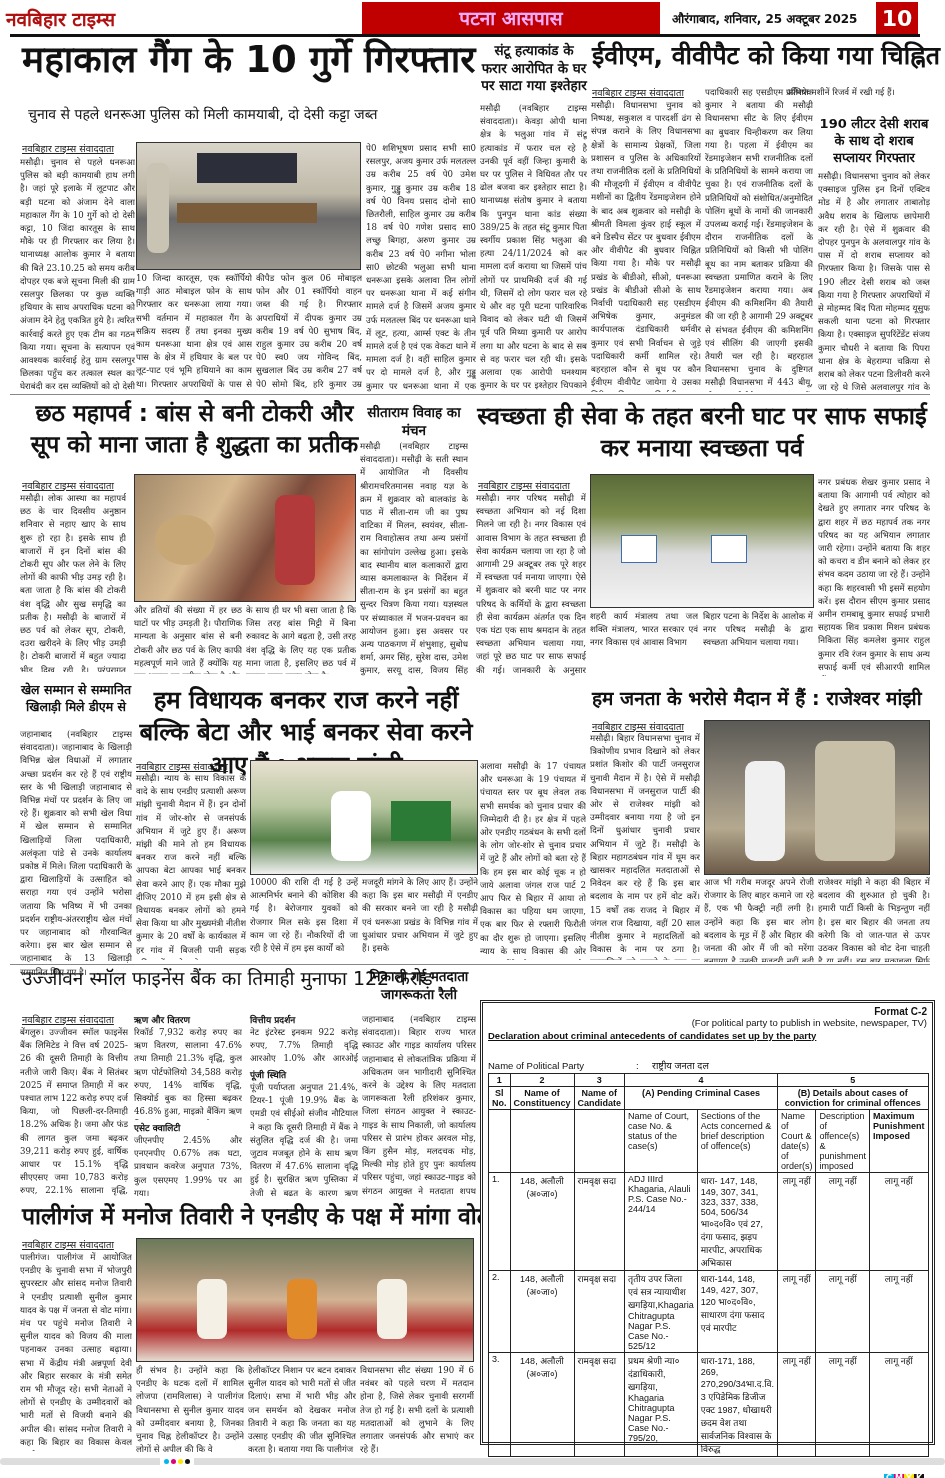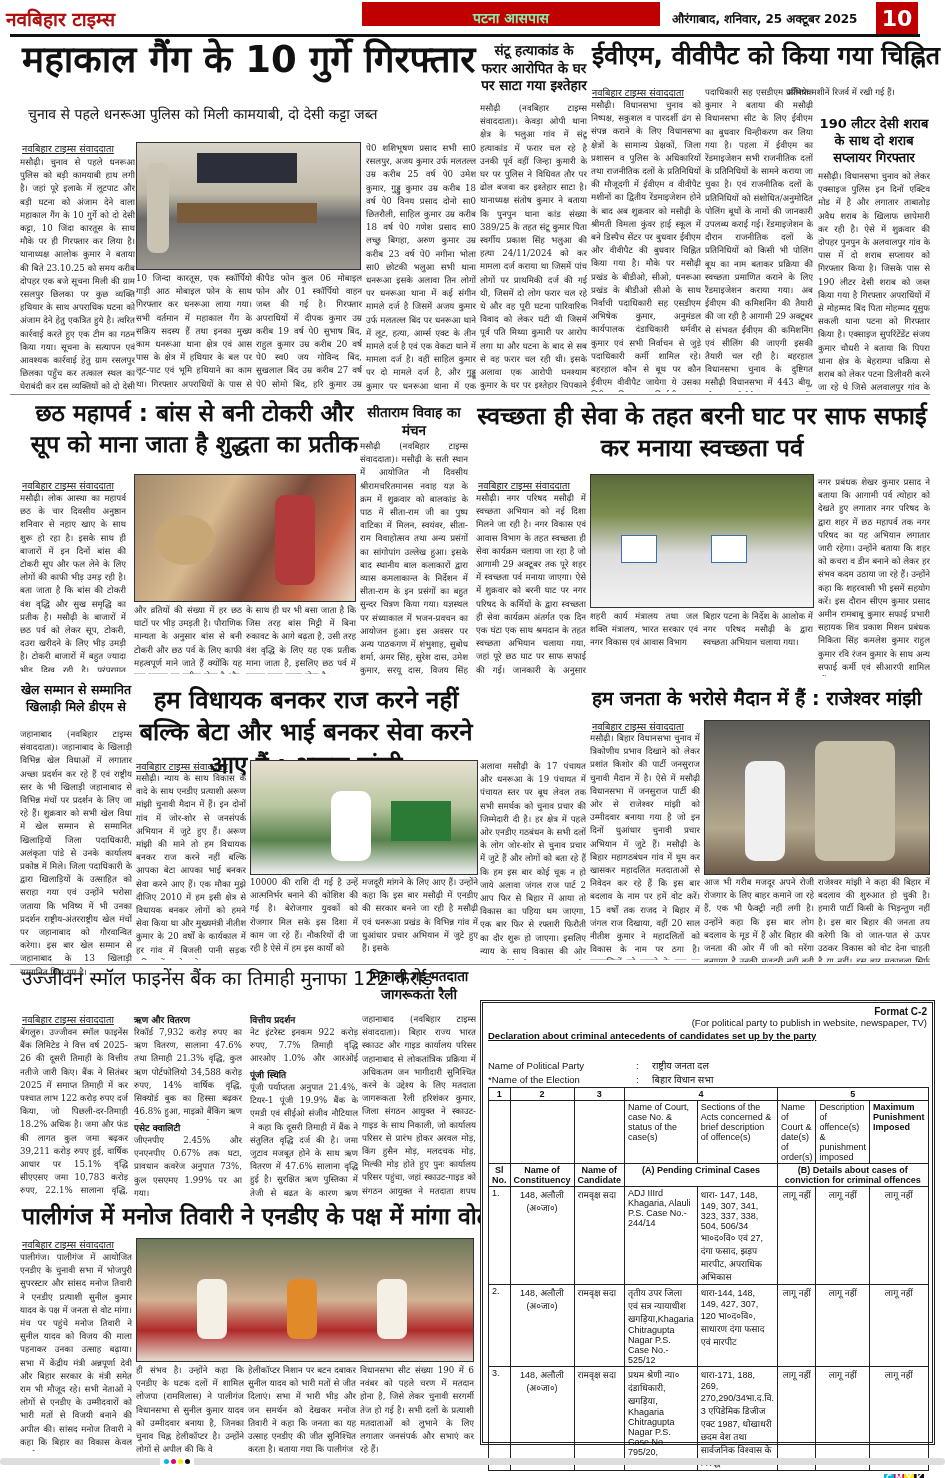--- a/index.html
+++ b/index.html
@@ -1,19 +1,19 @@
 <!DOCTYPE html>
 <html><head>
 <meta charset="utf-8">
 <style>
 *{box-sizing:border-box;margin:0;padding:0}
 body{width:945px;height:1478px;background:#fff;font-family:"DejaVu Sans",sans-serif;color:#111;position:relative;overflow:hidden}
 .abs{position:absolute}
 .mast-name{left:6px;top:6px;font-size:19px;font-weight:bold;color:#b01010;font-family:"DejaVu Sans",sans-serif}
-.mast-sec{left:362px;top:2px;width:298px;height:24px;background:#c00000;color:#86efac;font-size:14px;font-weight:bold;text-align:center;line-height:32px}
+.mast-sec{left:362px;top:2px;width:298px;height:32px;background:#c00000;color:#f0abfc;font-size:19px;font-weight:bold;text-align:center;line-height:32px}
 .mast-date{left:672px;top:10px;font-size:12px;font-weight:bold}
 .mast-page{left:876px;top:2px;width:42px;height:33px;background:#c00000;color:#fff;font-size:22px;font-weight:bold;text-align:center;line-height:33px}
 .rule{left:10px;top:34px;width:910px;height:3px;background:#111}
 .h1{font-weight:bold;color:#111;line-height:1.1;font-family:"DejaVu Sans",sans-serif}
 .sub{font-weight:bold;font-size:17px}
 .byline{font-size:9.5px;font-weight:normal;text-decoration:underline;color:#222}
 .col{font-size:8.6px;line-height:13.2px;color:#222;text-align:justify;overflow:hidden;font-family:"DejaVu Serif",serif}
 .photo{border:1px solid #333;overflow:hidden}
 .box{border:3px double #222;background:#fff}
 table.dec{border-collapse:collapse;font-size:9px;width:100%;font-family:"Liberation Sans",sans-serif}
@@ -134,21 +134,20 @@
 <div class="abs col" style="left:136px;top:1364px;width:108px;height:90px">ही संभव है। उन्होंने कहा कि एनडीए के घटक दलों में शामिल लोजपा (रामविलास) ने पालीगंज विधानसभा से सुनील कुमार यादव को उम्मीदवार बनाया है, जिनका चुनाव चिह्न हेलीकॉप्टर है। उन्होंने लोगों से अपील की कि वे</div>
 <div class="abs col" style="left:248px;top:1364px;width:108px;height:90px">हेलीकॉप्टर निशान पर बटन दबाकर सुनील यादव को भारी मतों से जीत दिलाएं। सभा में भारी भीड़ और जन समर्थन को देखकर मनोज तिवारी ने कहा कि जनता का यह उत्साह एनडीए की जीत सुनिश्चित करता है। बताया गया कि पालीगंज</div>
 <div class="abs col" style="left:360px;top:1364px;width:114px;height:90px">विधानसभा सीट संख्या 190 में 6 नवंबर को पहले चरण में मतदान होना है, जिसे लेकर चुनावी सरगर्मी तेज हो गई है। सभी दलों के प्रत्याशी मतदाताओं को लुभाने के लिए लगातार जनसंपर्क और सभाएं कर रहे हैं।</div>
 
 <div class="abs box" style="left:480px;top:1000px;width:455px;height:445px;padding:3px 5px;font-family:'Liberation Sans',sans-serif">
   <div style="text-align:right;font-size:10px;font-weight:bold">Format C-2</div>
   <div style="text-align:right;font-size:9.5px">(For political party to publish in website, newspaper, TV)</div>
   <div style="font-size:9.5px;font-weight:bold;text-decoration:underline;margin-top:2px">Declaration about criminal antecedents of candidates set up by the party</div>
   <div style="font-size:9.5px;line-height:1.45;margin-top:18px">
     <div><span style="display:inline-block;width:148px">Name of Political Party</span><span style="display:inline-block;width:16px">:</span><span>राष्ट्रीय जनता दल</span></div>
-    <div><span style="display:inline-block;width:148px">*Name of the Election</span><span style="display:inline-block;width:16px">:</span><span>बिहार विधान सभा</span></div>
   </div>
   <table class="dec">
     <colgroup>
         <col style="width:18px">
         <col style="width:64px">
         <col style="width:50px">
         <col style="width:62px">
         <col style="width:78px">
         <col style="width:40px">
         <col style="width:58px">
@@ -156,37 +155,37 @@
       </colgroup>
     <tbody>
         <tr>
       <th>1</th>
       <th>2</th>
       <th>3</th>
       <th colspan="2">4</th>
       <th colspan="3">5</th>
     </tr>
     <tr>
+      <th>Sl No.</th>
+      <th>Name of Constituency</th>
+      <th>Name of Candidate</th>
+      <th colspan="2">(A) Pending Criminal Cases</th>
+      <th colspan="3">(B) Details about cases of conviction for criminal offences</th>
+    </tr>
+    <tr>
       <td></td>
           <td></td>
           <td></td>
       <td>Name of Court, case No. &amp; status of the case(s)</td>
       <td>Sections of the Acts concerned &amp; brief description of offence(s)</td>
       <td>Name of Court &amp; date(s) of order(s)</td>
       <td>Description of offence(s) &amp; punishment imposed</td>
       <td style="font-weight:bold">Maximum Punishment Imposed</td>
     </tr>
     <tr>
-      <th>Sl No.</th>
-      <th>Name of Constituency</th>
-      <th>Name of Candidate</th>
-      <th colspan="2">(A) Pending Criminal Cases</th>
-      <th colspan="3">(B) Details about cases of conviction for criminal offences</th>
-    </tr>
-    <tr>
       <td>1.</td>
       <td style="text-align:center">148, अलौली (अ०जा०)</td>
       <td>रामवृक्ष सदा</td>
       <td>ADJ IIIrd Khagaria, Alauli P.S. Case No.- 244/14</td>
       <td>धारा- 147, 148, 149, 307, 341, 323, 337, 338, 504, 506/34 भा०द०वि० एवं 27, दंगा फसाद, झड़प मारपीट, अपराधिक अभिकास</td>
       <td style="text-align:center">लागू नहीं</td>
       <td style="text-align:center">लागू नहीं</td>
       <td style="text-align:center">लागू नहीं</td>
     </tr>
     <tr>

